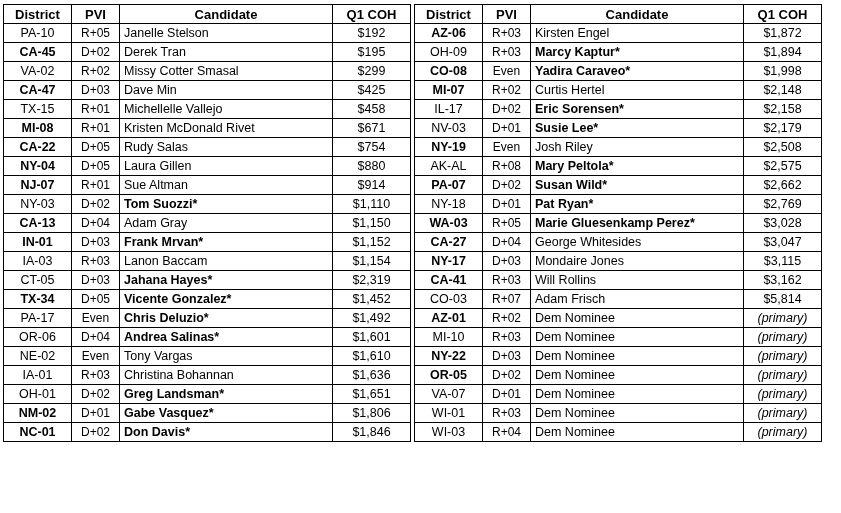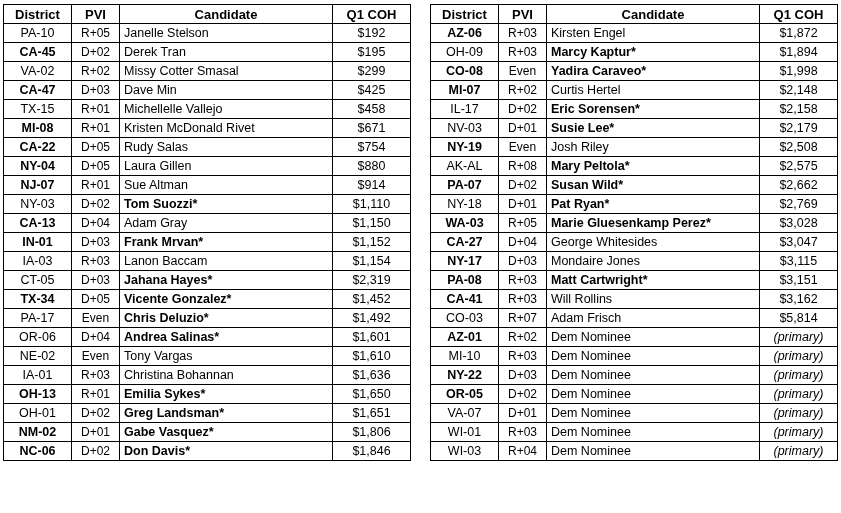--- a/index.html
+++ b/index.html
@@ -9,21 +9,21 @@
   }
   body {
     width: 841px;
     height: 513px;
     font-family: "Liberation Sans", sans-serif;
     overflow: hidden;
   }
   .sheet {
     display: flex;
     flex-direction: row;
-    gap: 19px;
+    gap: 3px;
     padding: 4px 3px 0 3px;
     box-sizing: border-box;
   }
   table.tbl {
     border-collapse: collapse;
     table-layout: fixed;
     font-size: 12.5px;
   }
   table.tbl td, table.tbl th {
     border: 1px solid #000000;
@@ -177,39 +177,33 @@
           <td class="c-cand">Tony Vargas</td>
           <td class="c-coh">$1,610</td>
         </tr>
         <tr class="f-orange">
           <td class="c-district">IA-01</td>
           <td class="c-pvi">R+03</td>
           <td class="c-cand">Christina Bohannan</td>
           <td class="c-coh">$1,636</td>
         </tr>
         <tr class="f-orange">
-          <td class="c-district bold">OH-13</td>
-          <td class="c-pvi">R+01</td>
-          <td class="c-cand bold">Emilia Sykes*</td>
-          <td class="c-coh">$1,650</td>
-        </tr>
-        <tr class="f-orange">
           <td class="c-district">OH-01</td>
           <td class="c-pvi">D+02</td>
           <td class="c-cand bold">Greg Landsman*</td>
           <td class="c-coh">$1,651</td>
         </tr>
         <tr class="f-orange">
           <td class="c-district bold">NM-02</td>
           <td class="c-pvi">D+01</td>
           <td class="c-cand bold">Gabe Vasquez*</td>
           <td class="c-coh">$1,806</td>
         </tr>
         <tr class="f-orange">
-          <td class="c-district bold">NC-06</td>
+          <td class="c-district bold">NC-01</td>
           <td class="c-pvi">D+02</td>
           <td class="c-cand bold">Don Davis*</td>
           <td class="c-coh">$1,846</td>
         </tr>
       </tbody>
   </table>
 
   <table class="tbl">
     <thead>
       <tr>
@@ -292,26 +286,20 @@
           <td class="c-cand">George Whitesides</td>
           <td class="c-coh">$3,047</td>
         </tr>
         <tr class="f-cyan">
           <td class="c-district bold">NY-17</td>
           <td class="c-pvi">D+03</td>
           <td class="c-cand">Mondaire Jones</td>
           <td class="c-coh">$3,115</td>
         </tr>
         <tr class="f-cyan">
-          <td class="c-district bold">PA-08</td>
-          <td class="c-pvi">R+03</td>
-          <td class="c-cand bold">Matt Cartwright*</td>
-          <td class="c-coh">$3,151</td>
-        </tr>
-        <tr class="f-cyan">
           <td class="c-district bold">CA-41</td>
           <td class="c-pvi">R+03</td>
           <td class="c-cand">Will Rollins</td>
           <td class="c-coh">$3,162</td>
         </tr>
         <tr class="f-cyan">
           <td class="c-district">CO-03</td>
           <td class="c-pvi">R+07</td>
           <td class="c-cand">Adam Frisch</td>
           <td class="c-coh">$5,814</td>

